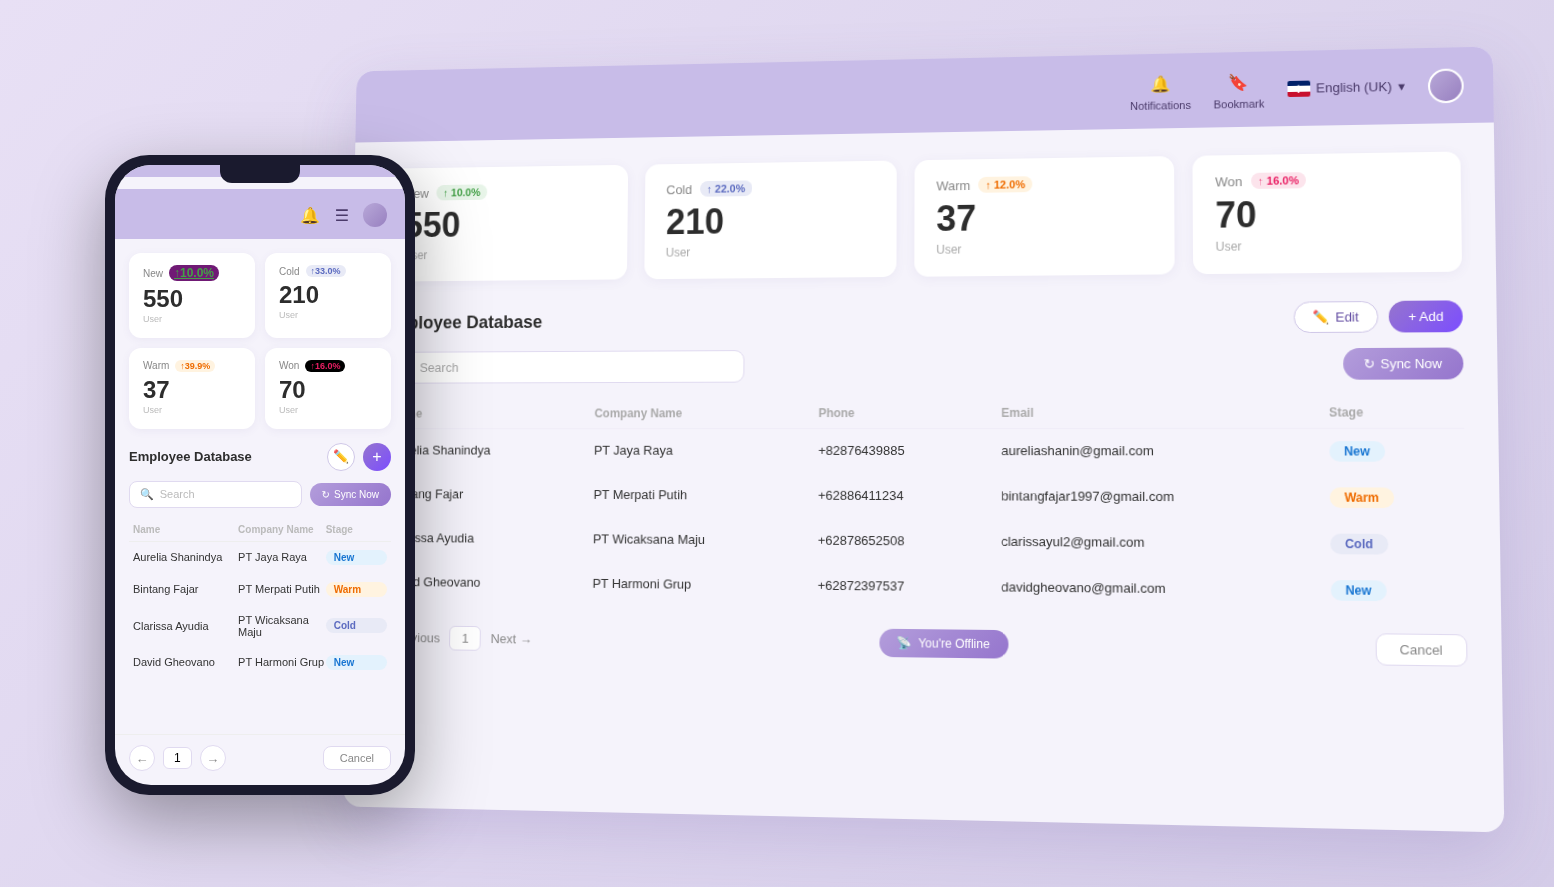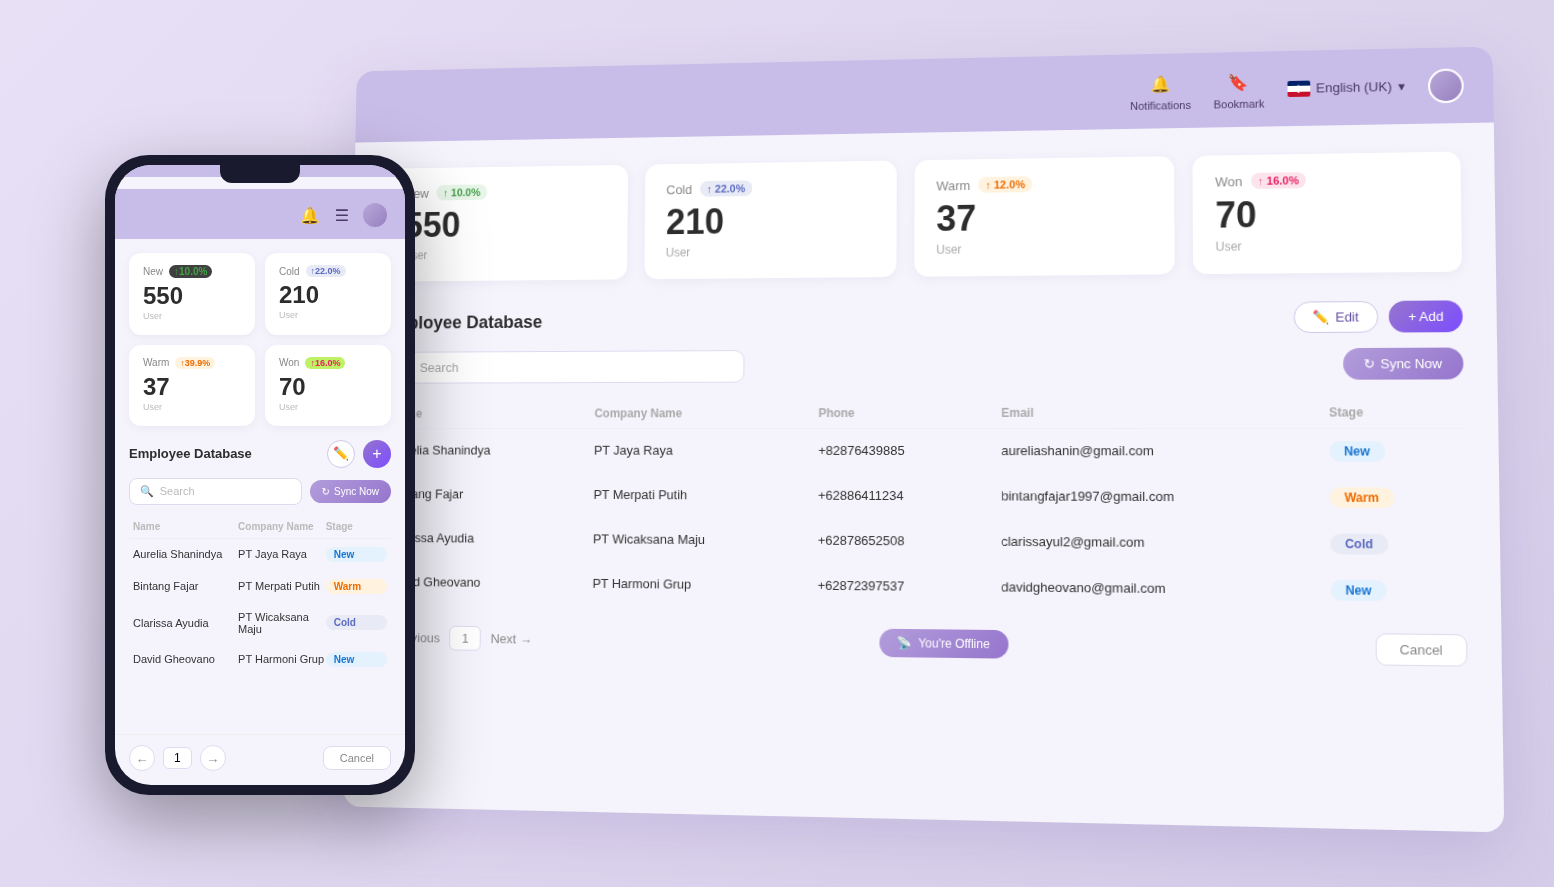--- a/index.html
+++ b/index.html
@@ -682,45 +682,45 @@
         <span class="phone-header-icon">☰</span>
         <div class="phone-avatar"></div>
       </div>
 
       <div class="phone-content">
 
         <div class="phone-stats">
           <div class="phone-stat-card">
             <div class="phone-stat-header">
               <span class="phone-stat-label">New</span>
-              <span class="phone-stat-badge badge-new" style="font-size:10px;padding:1px 5px;border-radius:12px;background:#404040;color:#43a047;">↑10.0%</span>
+              <span class="phone-stat-badge badge-new" style="font-size:12px;padding:1px 5px;border-radius:12px;background:#701a75;color:#43a047;text-decoration:underline;">↑10.0%</span>
             </div>
             <div class="phone-stat-value">550</div>
             <div class="phone-stat-sub">User</div>
           </div>
           <div class="phone-stat-card">
             <div class="phone-stat-header">
               <span class="phone-stat-label">Cold</span>
-              <span class="phone-stat-badge" style="font-size:9px;padding:1px 5px;border-radius:12px;background:#e8eaf6;color:#5c6bc0;">↑22.0%</span>
+              <span class="phone-stat-badge" style="font-size:9px;padding:1px 5px;border-radius:12px;background:#e8eaf6;color:#5c6bc0;">↑33.0%</span>
             </div>
             <div class="phone-stat-value">210</div>
             <div class="phone-stat-sub">User</div>
           </div>
           <div class="phone-stat-card">
             <div class="phone-stat-header">
               <span class="phone-stat-label">Warm</span>
               <span class="phone-stat-badge" style="font-size:9px;padding:1px 5px;border-radius:12px;background:#fff3e0;color:#ef6c00;">↑39.9%</span>
             </div>
             <div class="phone-stat-value">37</div>
             <div class="phone-stat-sub">User</div>
           </div>
           <div class="phone-stat-card">
             <div class="phone-stat-header">
               <span class="phone-stat-label">Won</span>
-              <span class="phone-stat-badge" style="font-size:9px;padding:1px 5px;border-radius:12px;background:#bef264;color:#e91e63;">↑16.0%</span>
+              <span class="phone-stat-badge" style="font-size:9px;padding:1px 5px;border-radius:12px;background:#000000;color:#e91e63;">↑16.0%</span>
             </div>
             <div class="phone-stat-value">70</div>
             <div class="phone-stat-sub">User</div>
           </div>
         </div>
 
         <div class="phone-section-header">
           <span class="phone-section-title">Employee Database</span>
           <div class="phone-btn-group">
             <div class="phone-btn-edit">✏️</div>

